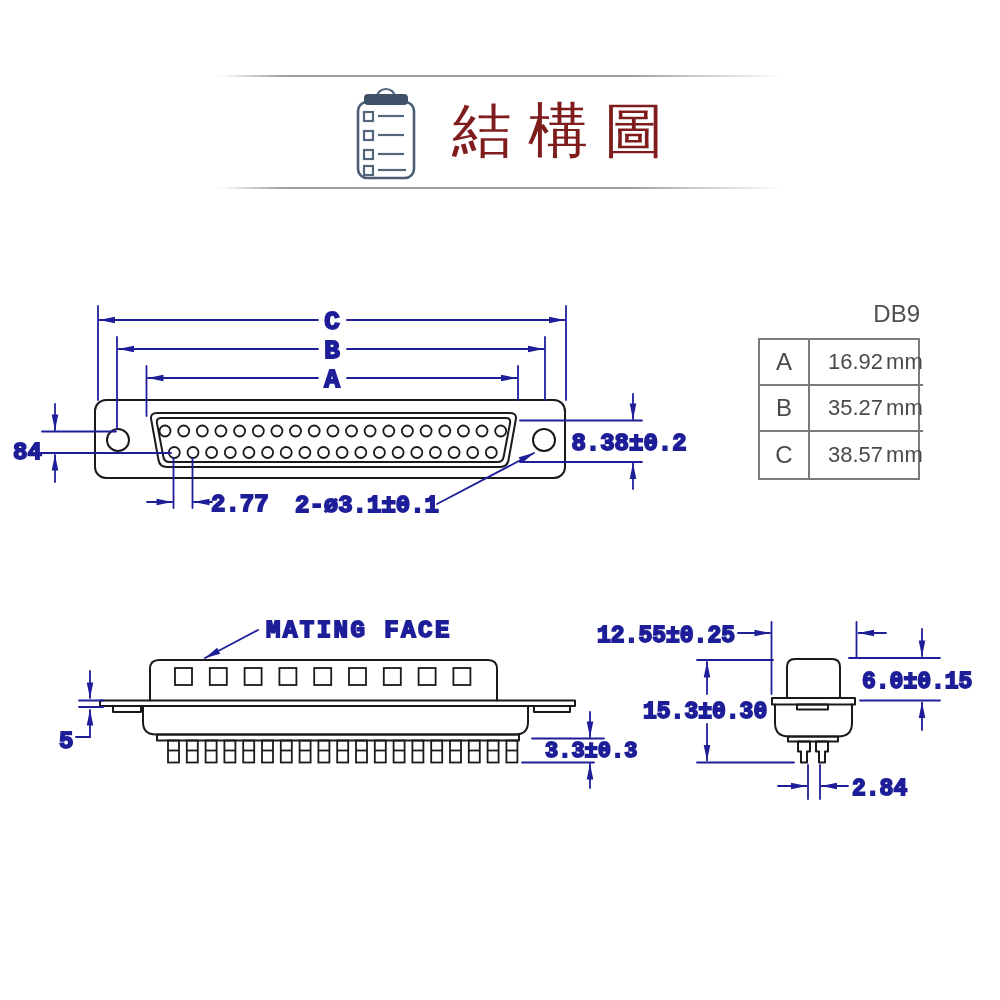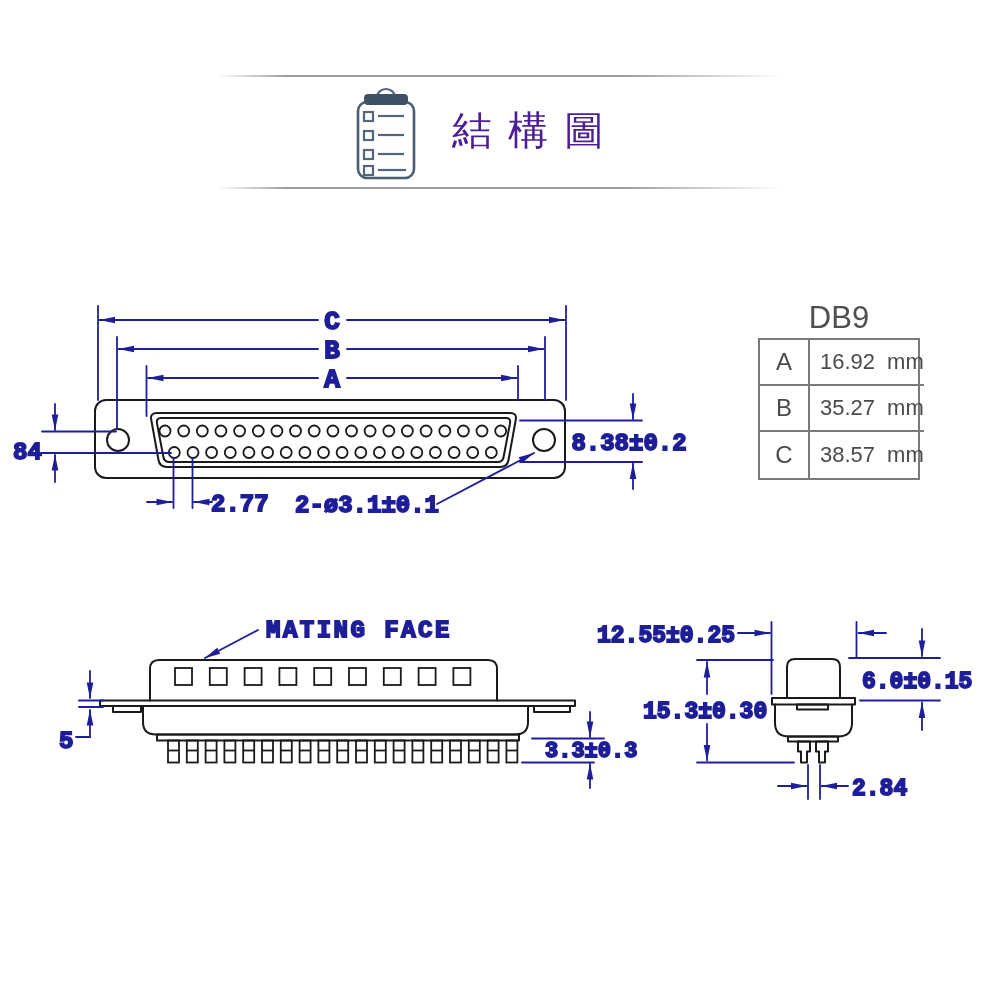--- a/index.html
+++ b/index.html
@@ -5,35 +5,35 @@
   html,body{margin:0;padding:0;background:#fff;}
   body{width:1000px;height:1000px;position:relative;overflow:hidden;
        font-family:"Liberation Sans",sans-serif;}
 
   
   .band-line{position:absolute;left:218px;width:566px;height:2px;
     background:linear-gradient(to right,rgba(150,150,150,0),rgba(140,140,140,.85) 12%,rgba(140,140,140,.85) 72%,rgba(150,150,150,0));}
   #band-top{top:75px;}
   #band-bottom{top:187px;}
   .page-title{position:absolute;left:452px;top:98px;
-    font-size:40px;line-height:64px;letter-spacing:16px;color:#4c1d95;
+    font-size:60px;line-height:64px;letter-spacing:16px;color:#7f1d1d;
     font-family:"DejaVu Sans",sans-serif;}
 
   
-  .db9-title{position:absolute;left:758px;top:300px;width:162px;text-align:center;
-    font-size:31px;color:#4f4f4f;}
+  .db9-title{position:absolute;left:758px;top:300px;width:162px;text-align:right;
+    font-size:24px;color:#4f4f4f;}
   .db9-table{position:absolute;left:758px;top:338px;width:162px;
     border:2px solid #7a7a7a;box-sizing:border-box;display:grid;
     grid-template-columns:50px 1fr;grid-auto-rows:46px;}
   .db9-table .cell{border-right:2px solid #7a7a7a;border-bottom:2px solid #7a7a7a;
     display:flex;align-items:center;color:#4a4a4a;}
   .db9-table .lbl{justify-content:center;font-size:24px;}
-  .db9-table .val{border-right:none;padding-left:10px;font-size:22px;}
+  .db9-table .val{border-right:none;padding-left:18px;font-size:22px;}
   .db9-table .row3{border-bottom:none;}
-  .unit{margin-left:12px;}
+  .unit{margin-left:3px;}
 
   
   svg{position:absolute;left:0;top:0;}
   .ol{stroke:#1a1a1a;stroke-width:2;fill:none;stroke-linejoin:round;stroke-linecap:round;}
   .dim{stroke:#1e1e99;stroke-width:1.8;fill:none;stroke-linecap:round;}
   text.dt{font-family:"Liberation Mono",monospace;font-weight:bold;fill:#1e1e99;}
   .clip-dark{fill:#3e5166;}
   .clip-line{stroke:#54667c;stroke-width:2.2;fill:none;}
   .clip-body{fill:#fff;stroke:#4a5d73;stroke-width:2.6;}
 </style>

